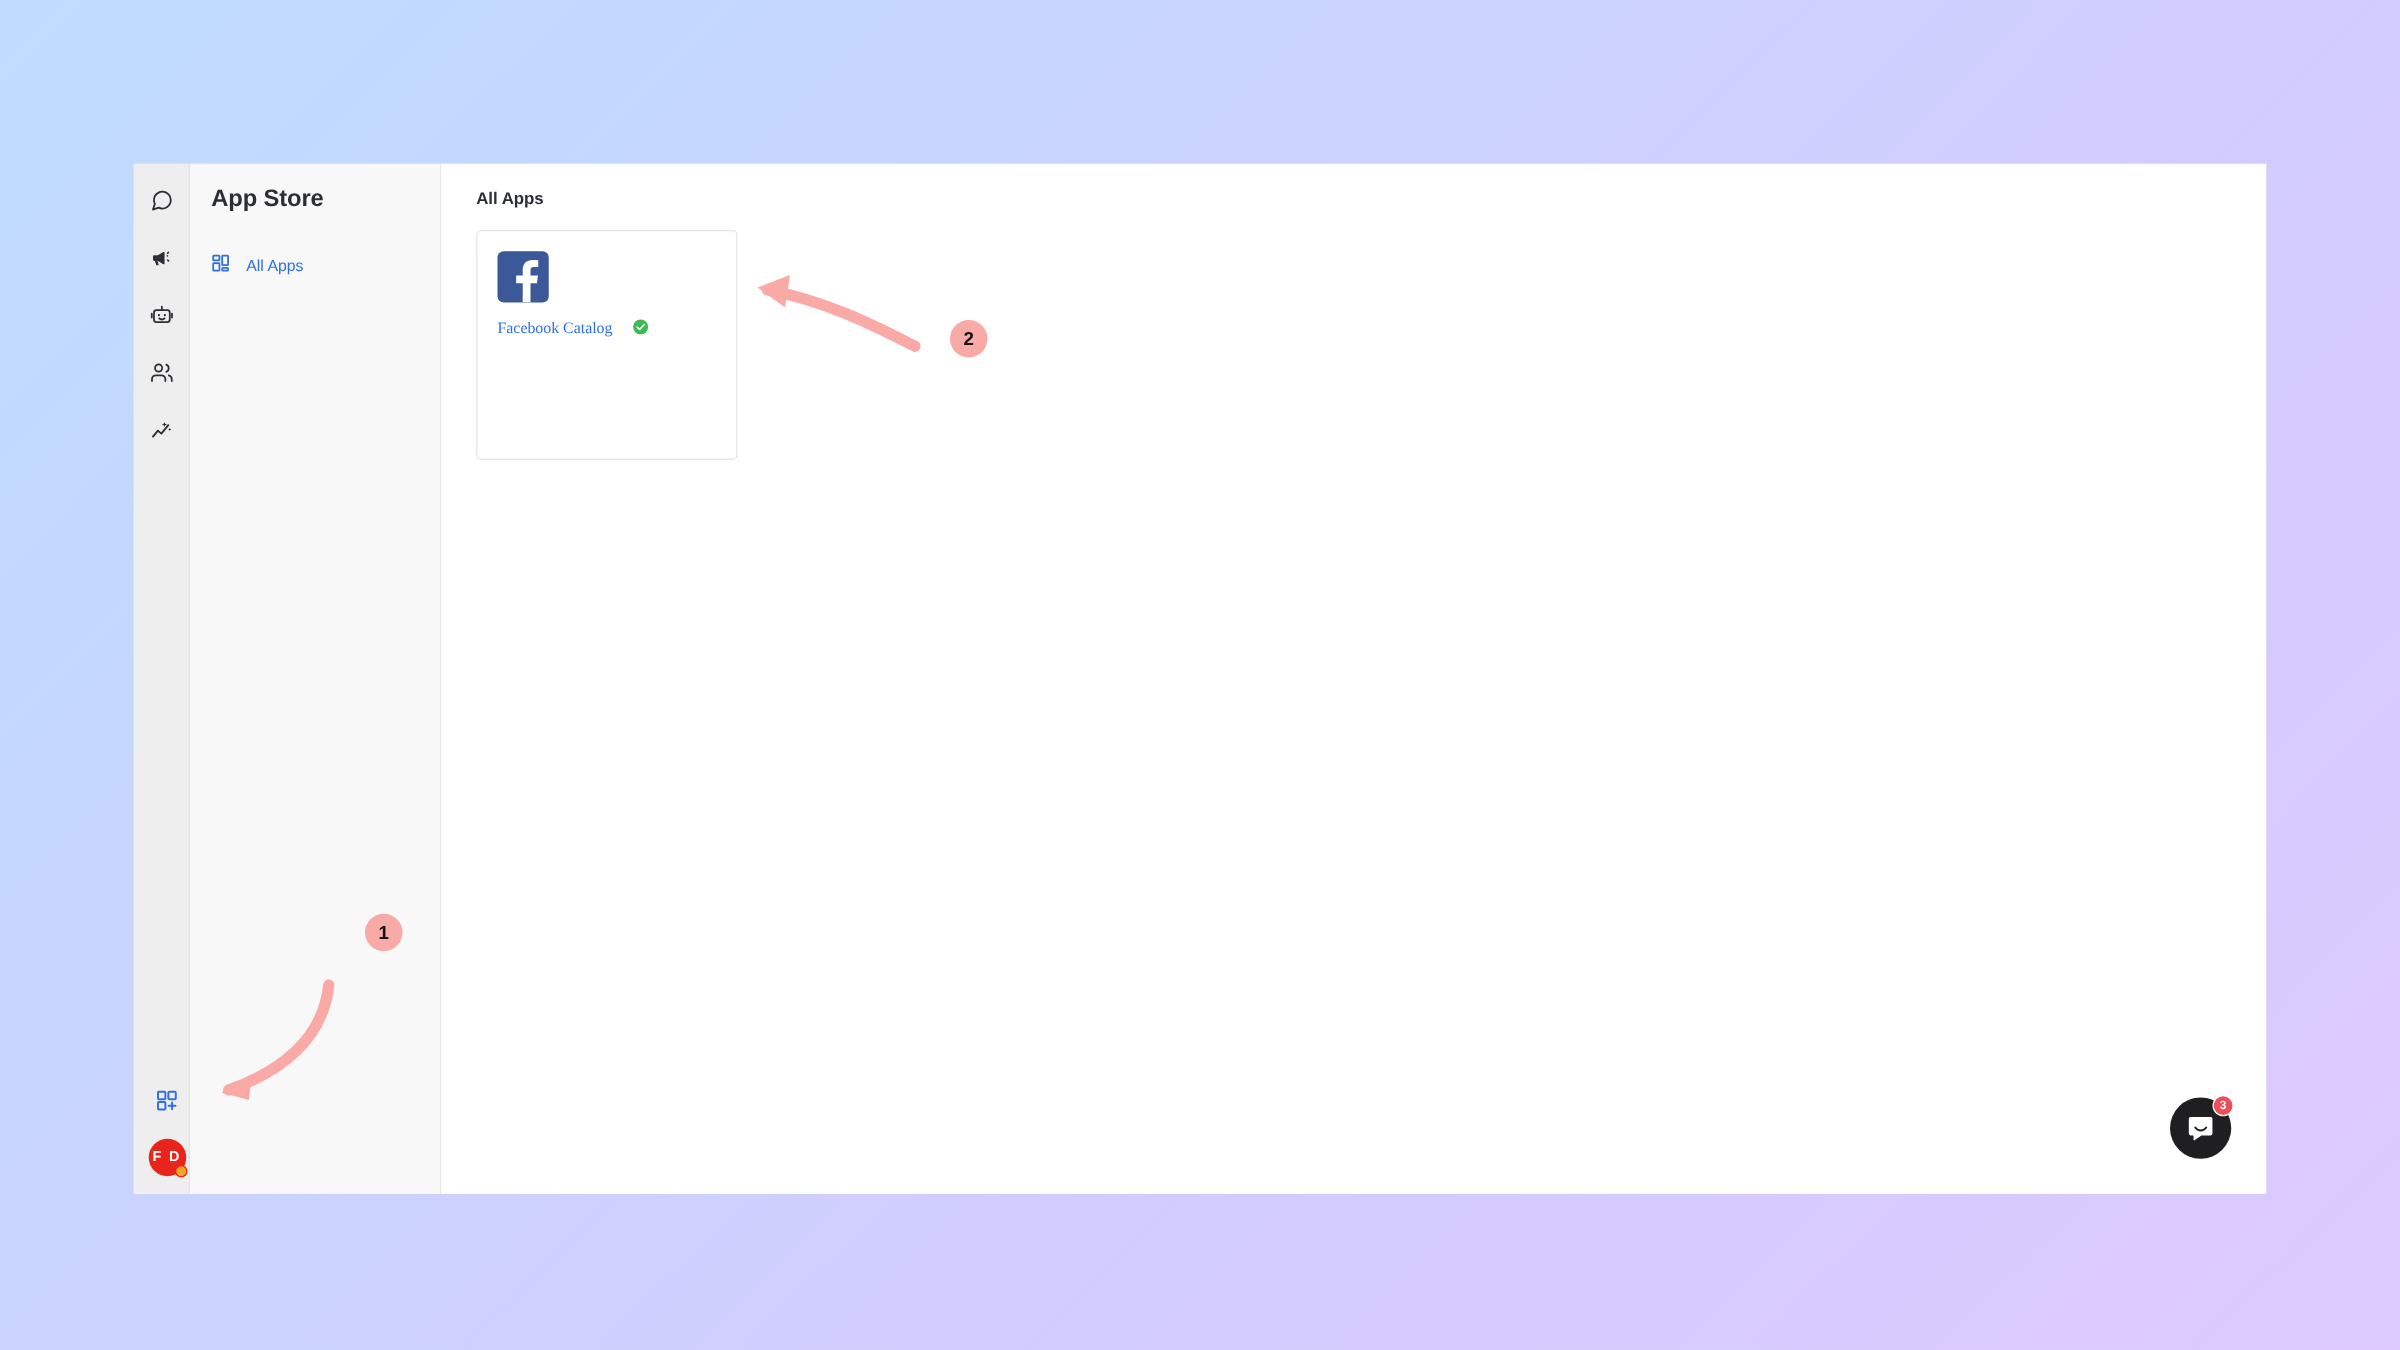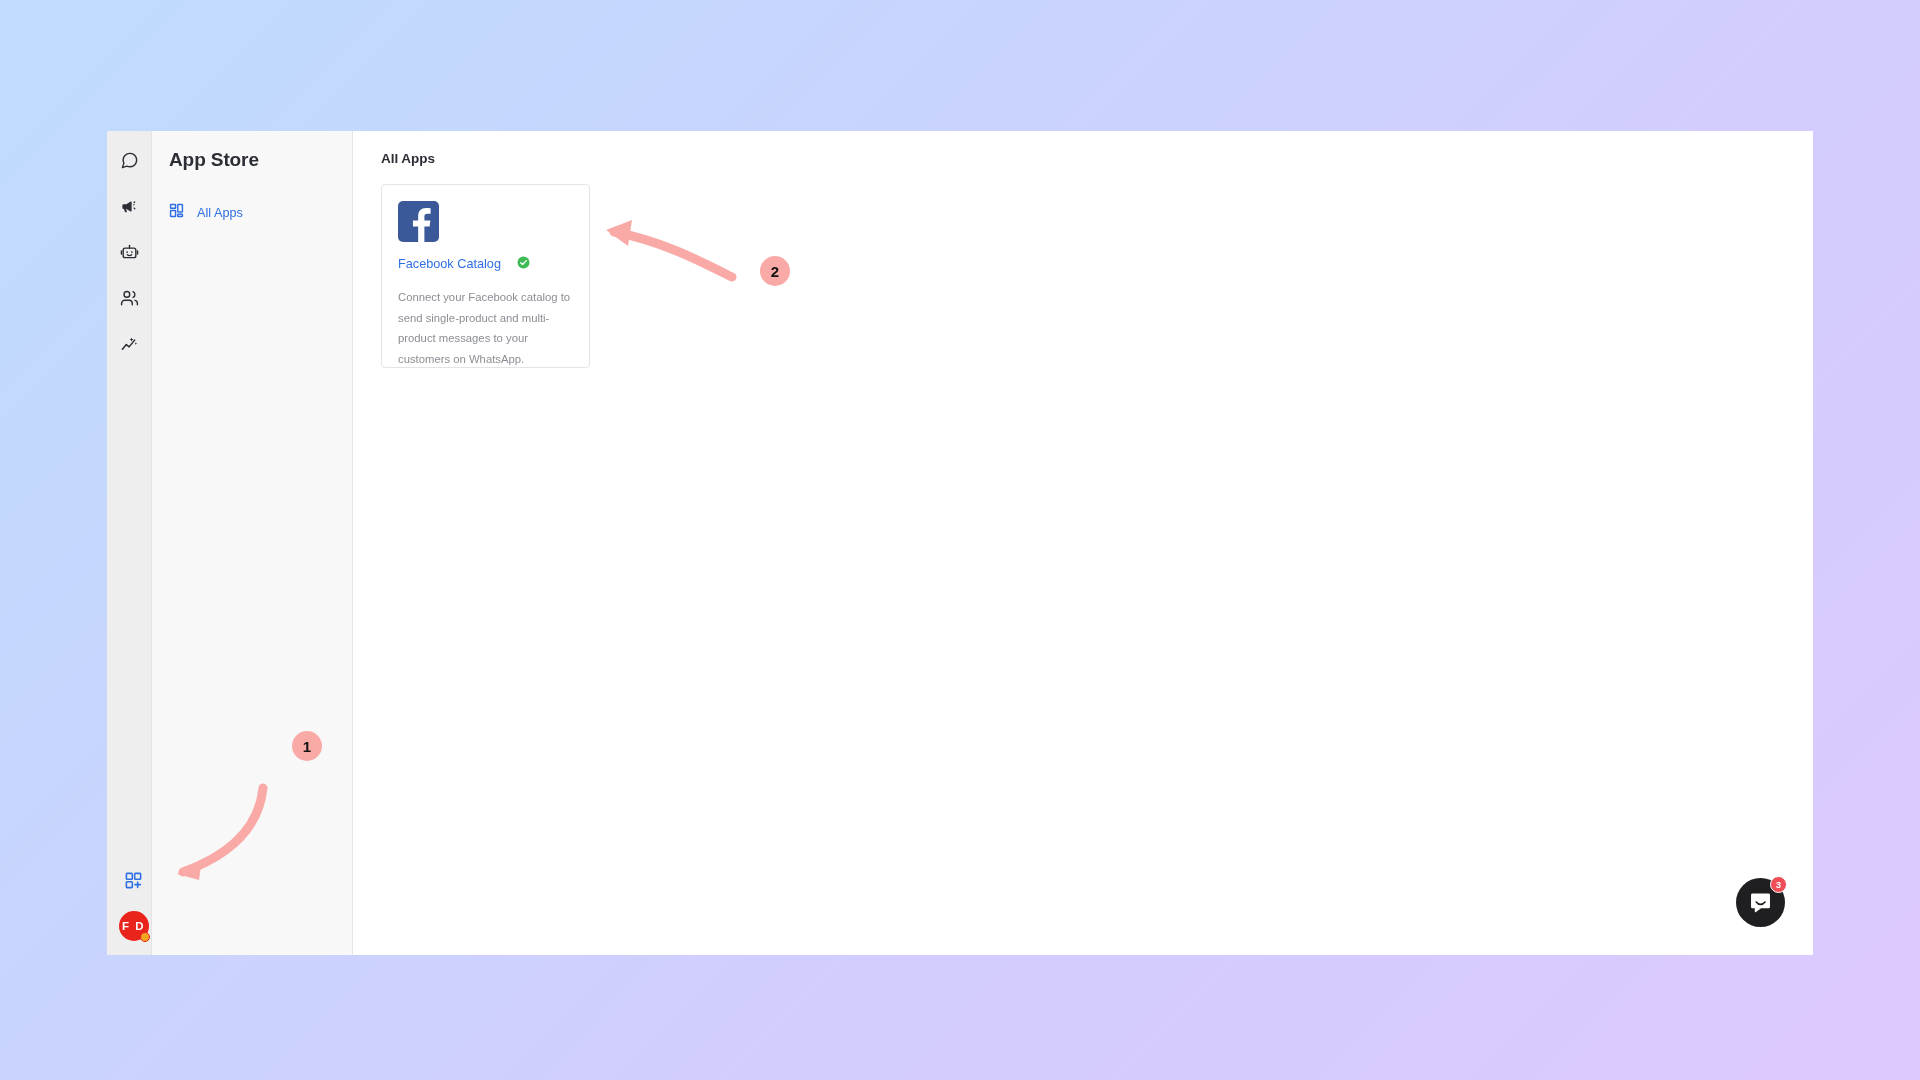--- a/index.html
+++ b/index.html
@@ -149,23 +149,23 @@
     height: 41px;
     border-radius: 5px;
     background: #3b5998;
     display: flex;
     align-items: flex-end;
     justify-content: center;
     overflow: hidden;
   }
   .app-card-name-row {
     display: flex;
-    align-items: center;
     gap: 16px;
     margin-top: 13px;
+    font-family: Liberation Serif, serif;
   }
   .app-card-name {
     font-size: 12.7px;
     color: #2f6fe4;
   }
   .app-card-desc {
     margin-top: 14px;
     font-size: 11.3px;
     line-height: 20.5px;
     color: #8b8e94;
@@ -336,21 +336,20 @@
         <div class="app-card-name-row">
           <span class="app-card-name">Facebook Catalog</span>
           <span>
             <svg width="13" height="13" viewBox="0 0 24 24">
               <circle cx="12" cy="12" r="11" fill="#3cba54"></circle>
               <polyline points="6.8,12.3 10.4,15.8 17.2,8.6" fill="none" stroke="#ffffff" stroke-width="2.4" stroke-linecap="round" stroke-linejoin="round"></polyline>
             </svg>
           </span>
         </div>
 
-        <div class="app-card-desc">Connect your Facebook catalog to send single-product and multi-product messages to your customers on WhatsApp.</div>
       </div>
 
     </div>
 
     <div id="intercom-launcher">
       <svg width="25" height="25" viewBox="0 0 28 28">
         <path d="M5 4h18a1.6 1.6 0 0 1 1.6 1.6v13.3A1.6 1.6 0 0 1 23 20.5h-8.3l-6.2 4.4a.55.55 0 0 1-.87-.45V20.5H5a1.6 1.6 0 0 1-1.6-1.6V5.6A1.6 1.6 0 0 1 5 4z" fill="#ffffff"></path>
         <path d="M9.2 13.4c1.3 1.8 3.1 2.7 4.9 2.7s3.6-.9 4.9-2.7" fill="none" stroke="#1f1f21" stroke-width="1.7" stroke-linecap="round"></path>
       </svg>
       <span id="intercom-badge">3</span>

